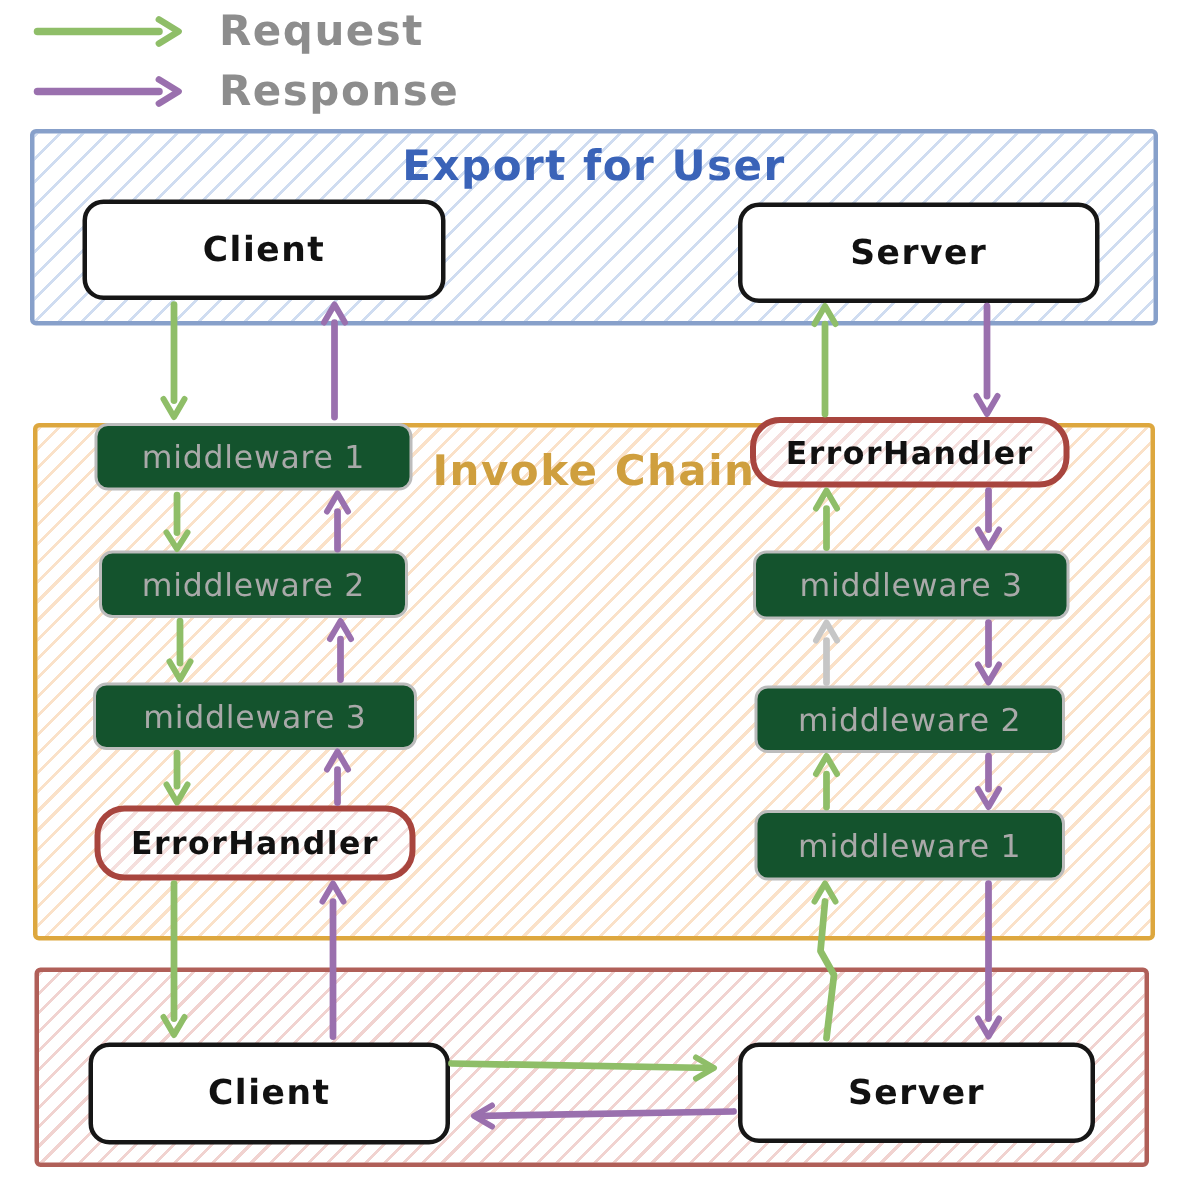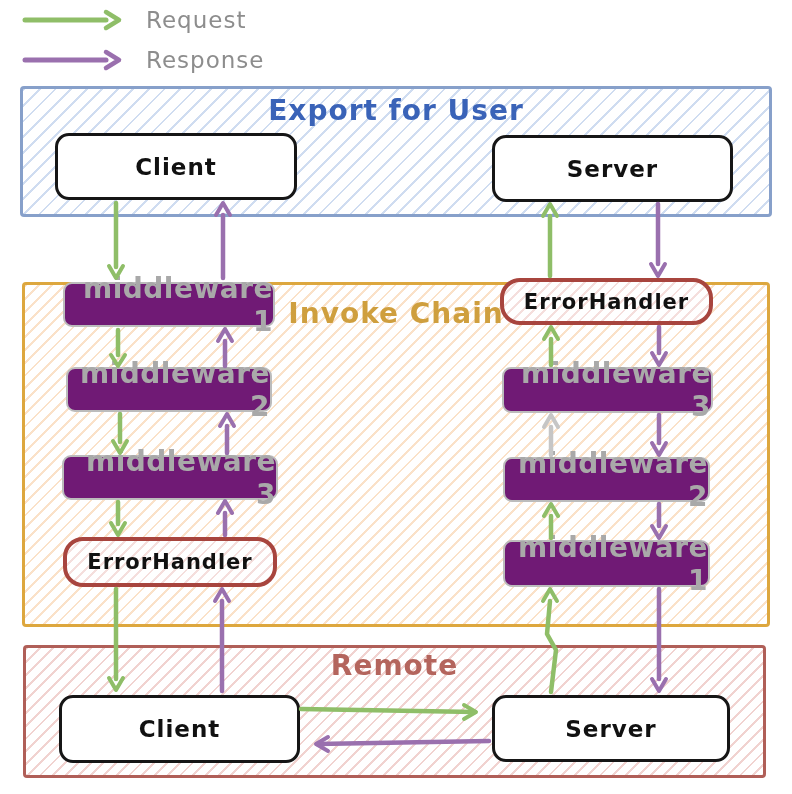--- a/index.html
+++ b/index.html
@@ -24,31 +24,31 @@
   }
   .remote-title{line-height:31px;top:2px;}
   
   .node{
     position:absolute;box-sizing:border-box;background:#fff;
     border:3.5px solid #161616;border-radius:14px;
     display:flex;align-items:center;justify-content:center;
     font-weight:bold;font-size:23px;color:#111;letter-spacing:1px;text-align:right;
   }
   .mw{
-    border-width:2.5px;border-radius:9px;font-weight:700;font-size:28px;
-    letter-spacing:.5px;background:#701a75;
+    border-width:2.5px;border-radius:9px;font-weight:400;font-size:21px;
+    letter-spacing:.5px;background:#14532d;
   }
   .err{
     border-width:4px;border-radius:20px;font-size:21px;
     background-color:#fff;
     background-image:repeating-linear-gradient(135deg,rgba(224,157,151,.33) 0 2px,transparent 2px 8px);
   }
   
   .legend-row{position:absolute;display:flex;align-items:center;gap:12px;}
-  .legend-label{font-size:23px;font-weight:400;letter-spacing:1px;}
+  .legend-label{font-size:28px;font-weight:700;letter-spacing:1px;}
   
   .overlay{position:absolute;left:0;top:0;width:792px;height:794px;pointer-events:none;}
 </style>
 </head>
 <body>
 
 <div class="stage">
 
   <div class="legend-row" style="left:22px;top:4px;">
     <svg width="112" height="32" viewBox="0 0 112 32">
@@ -73,21 +73,20 @@
   <div class="group hatch-blue" style="left: 20px; top: 86px; width: 752px; height: 131px; border-color: rgb(135, 160, 202); padding-left: 44px;">
     <div class="group-title" style="top: 5px; color: rgb(58, 99, 184);">Export for User</div>
   </div>
 
   <div class="group hatch-orange" style="left: 22px; top: 258px; width: 748px; height: 345px; border-color: rgb(221, 167, 62); margin-top: 24px;">
     <div class="group-title" style="top: 12px; color: rgb(207, 159, 62);">Invoke Chain</div>
   </div>
 
   <div class="group hatch-red" style="left: 23px; top: 645px; width: 743px; height: 133px; border-width: 3.5px; border-color: rgb(176, 95, 88);">
     <div class="group-title remote-title" style="color: rgb(180, 101, 93);">
-      <div>Remote</div>
     </div>
   </div>
 
   <div class="node" style="left: 55px; top: 133px; width: 242px; height: 67px; border-color: rgb(22, 22, 22);">
     <span>Client</span>
   </div>
   <div class="node" style="left: 492px; top: 135px; width: 241px; height: 67px; border-color: rgb(22, 22, 22);">
     <span>Server</span>
   </div>
 

